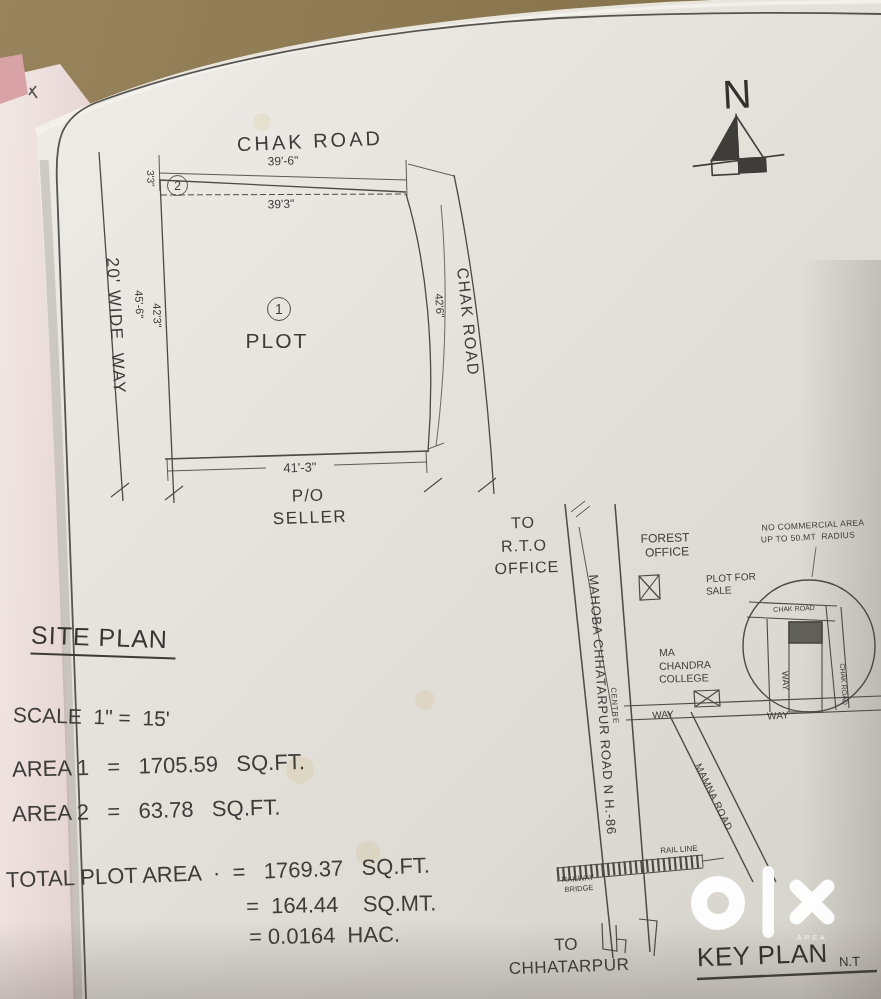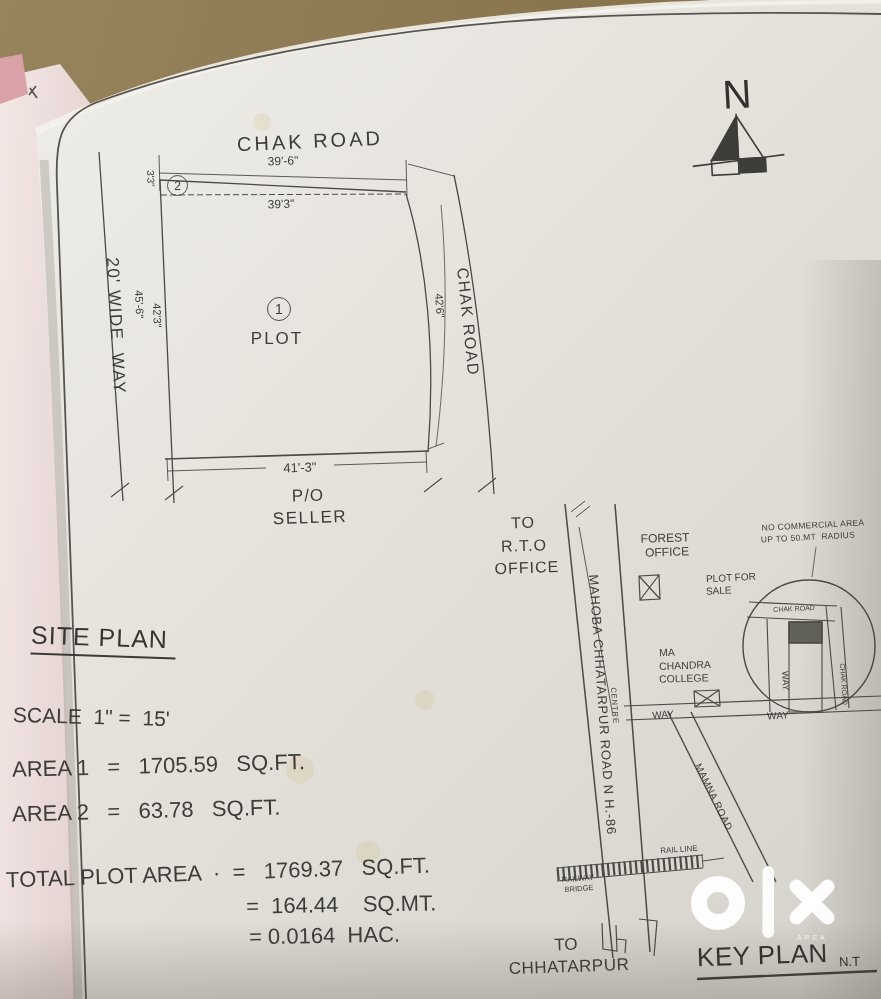--- a/index.html
+++ b/index.html
@@ -131,21 +131,21 @@
 
   <div class="lbl" style="left:237px;top:131px;font-size:20px;letter-spacing:3px;transform:rotate(-2.5deg);">CHAK ROAD</div>
   <div class="lbl" style="left:283px;top:155px;font-size:12px;transform:translateX(-50%) rotate(-2deg);">39'-6"</div>
   <div class="marker" style="left:167px;top:175px;width:19px;height:19px;font-size:12px;">2</div>
   <div class="lbl v" style="left:155px;top:170px;font-size:10px;transform:rotate(88deg);">3'3"</div>
   <div class="lbl" style="left:281px;top:198px;font-size:12px;transform:translateX(-50%) rotate(-2deg);">39'3"</div>
   <div class="lbl v" style="left:121px;top:257px;font-size:17px;letter-spacing:1.5px;transform:rotate(87deg);">20' WIDE  WAY</div>
   <div class="lbl v" style="left:144px;top:290px;font-size:11px;transform:rotate(88deg);">45'-6"</div>
   <div class="lbl v" style="left:162px;top:303px;font-size:11px;transform:rotate(88deg);">42'3"</div>
   <div class="marker" style="left:267px;top:297px;width:22px;height:22px;font-size:14px;">1</div>
-  <div class="lbl" style="left:277px;top:330px;font-size:17px;letter-spacing:2px;transform:translateX(-50%);">PLOT</div>
+  <div class="lbl" style="left:277px;top:330px;font-size:21px;letter-spacing:2px;transform:translateX(-50%);">PLOT</div>
   <div class="lbl v" style="left:470px;top:267px;font-size:16px;letter-spacing:1.5px;transform:rotate(84deg);">CHAK ROAD</div>
   <div class="lbl v" style="left:444px;top:293px;font-size:11px;transform:rotate(86deg);">42'6"</div>
   <div class="lbl" style="left:300px;top:461px;font-size:13px;transform:translateX(-50%) rotate(-2deg);">41'-3"</div>
   <div class="lbl" style="left:308px;top:487px;font-size:17px;letter-spacing:1px;transform:translateX(-50%) rotate(-2deg);">P/O</div>
   <div class="lbl" style="left:310px;top:509px;font-size:17px;letter-spacing:1.5px;transform:translateX(-50%) rotate(-2deg);">SELLER</div>
   <div class="lbl" style="left:737px;top:74px;font-size:40px;color:#33312e;transform:translateX(-50%) rotate(-3deg);">N</div>
 
   <div class="lbl underlined" style="left:31px;top:625px;font-size:25px;letter-spacing:1px;color:#363531;transform:rotate(2deg);">SITE PLAN</div>
   <div class="lbl" style="left:13px;top:706px;font-size:21px;transform:rotate(1.5deg);">SCALE  1" =  15'</div>
   <div class="lbl" style="left:12px;top:755px;font-size:22px;transform:rotate(-1.5deg);">AREA 1   =   1705.59   SQ.FT.</div>

